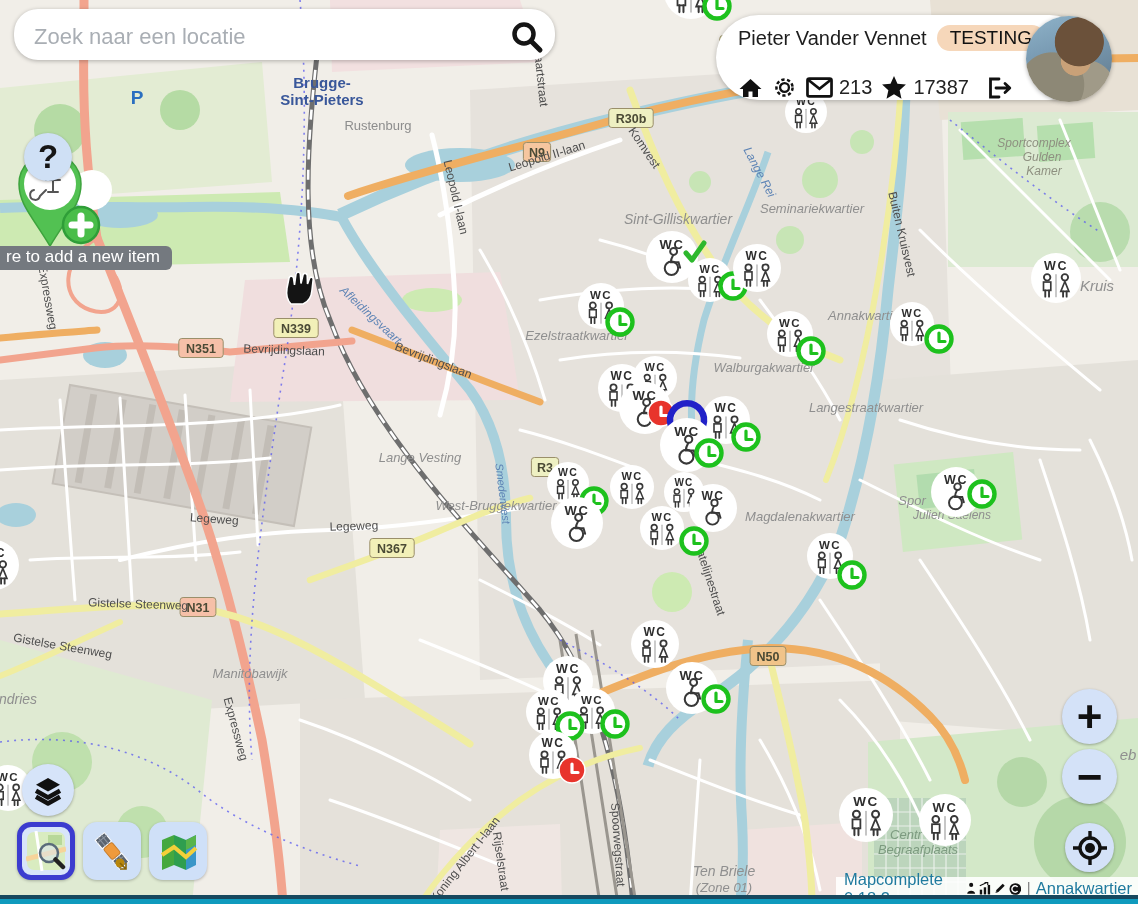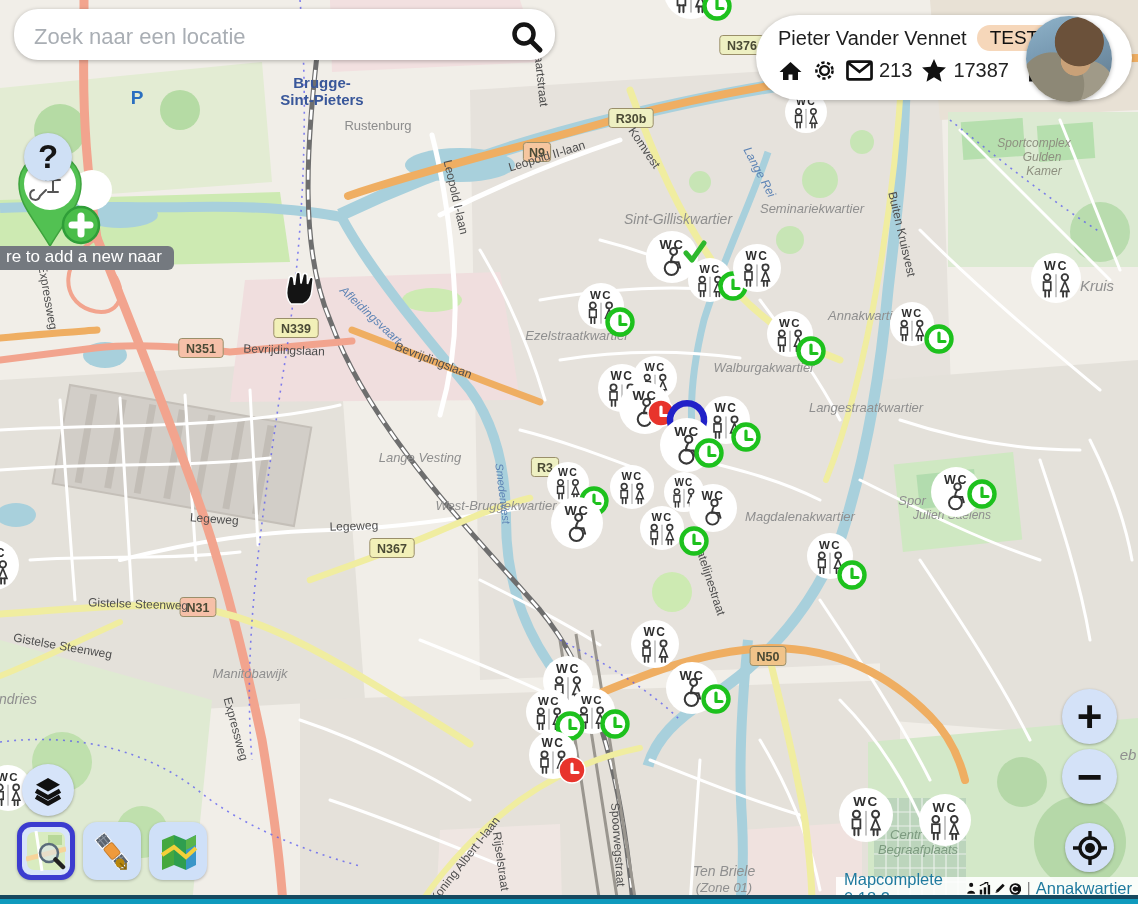--- a/index.html
+++ b/index.html
@@ -9,26 +9,26 @@
   .abs{position:absolute;}
 
   
   .search-bar{left:14px;top:9px;width:513px;height:47px;background:#fff;border-radius:24px;
     box-shadow:0 1px 4px rgba(0,0,0,.28);display:flex;align-items:center;padding:4px 10px 0 18px;z-index:30;}
   .search-bar input{flex:1;border:none;outline:none;background:transparent;font-size:22px;color:#444;
     font-family:"Liberation Sans",sans-serif;}
   .search-bar input::placeholder{color:#a9aeb4;}
 
   
-  .user-pill{left:756px;top:15px;width:376px;height:85px;background:#fff;border-radius:44px;
+  .user-pill{left:716px;top:15px;width:376px;height:85px;background:#fff;border-radius:44px;
     box-shadow:0 1px 5px rgba(0,0,0,.25);z-index:30;padding:10px 0 0 22px;box-sizing:border-box;}
   .user-row1{display:flex;align-items:center;gap:10px;}
   .user-name{font-size:20px;color:#1d1d1d;}
   .testing-badge{background:#f6d7ba;border-radius:15px;padding:2px 13px;font-size:19px;color:#111;}
-  .user-row2{display:flex;align-items:center;gap:9px;margin-top:7px;}
+  .user-row2{display:flex;align-items:center;gap:9px;margin-top:24px;}
   .user-num{font-size:20px;color:#222;margin-left:-3px;}
   .avatar{left:1026px;top:16px;width:86px;height:86px;border-radius:50%;z-index:31;
     box-shadow:0 1px 4px rgba(0,0,0,.3);
     background:
       radial-gradient(circle at 62% 30%, #6b513a 0 30%, transparent 31%),
       radial-gradient(circle at 58% 52%, #c9a178 0 22%, transparent 23%),
       radial-gradient(circle at 30% 80%, #8d8876 0 35%, transparent 36%),
       radial-gradient(circle at 70% 85%, #a09a88 0 30%, transparent 31%),
       linear-gradient(160deg,#8fb3c9 0%,#7b9db5 35%,#5d7486 100%);}
   .q-btn{left:24px;top:133px;width:48px;height:48px;border-radius:50%;background:#cfe0f5;z-index:27;
@@ -772,21 +772,21 @@
   <circle cx="81" cy="107" r="18" fill="#49bd49" stroke="#2f9e38" stroke-width="2.5"></circle>
   <path d="M72,107 H90 M81,98 V116" stroke="#ffffff" stroke-width="7" stroke-linecap="round"></path>
   <g transform="translate(281,152)">
     <path d="M10,34 C6,30 5,24 6,18 L8,8 C8.5,5.5 12,5.5 12.5,8 L13.5,15 L15,4 C15.5,1.5 19,1.5 19.3,4 L20,13.5 L22,5 C22.6,2.6 26,3 26.2,5.5 L26.5,14 L28.5,8.5 C29.2,6.3 32.4,6.9 32.2,9.3 L31,20 C30.5,27 27,32 22,34 Z" fill="#141414" stroke="#ffffff" stroke-width="1.6"></path>
   </g>
 </svg>
 <div class="abs q-btn">
   <span>?</span>
 </div>
 <div class="abs tooltip">
-  <span>re to add a new naar</span>
+  <span>re to add a new item</span>
 </div>
 
 <div class="abs layers-btn">
   <svg width="36" height="36" viewBox="0 0 48 48">
     <polygon points="24,8 40,17 24,26 8,17" fill="#111"></polygon>
     <path d="M8,25 L24,34 L40,25" fill="none" stroke="#111" stroke-width="6" stroke-linejoin="round"></path>
     <path d="M8,33 L24,42 L40,33" fill="none" stroke="#111" stroke-width="6" stroke-linejoin="round"></path>
   </svg>
 </div>
 <div class="abs layer-picker">

